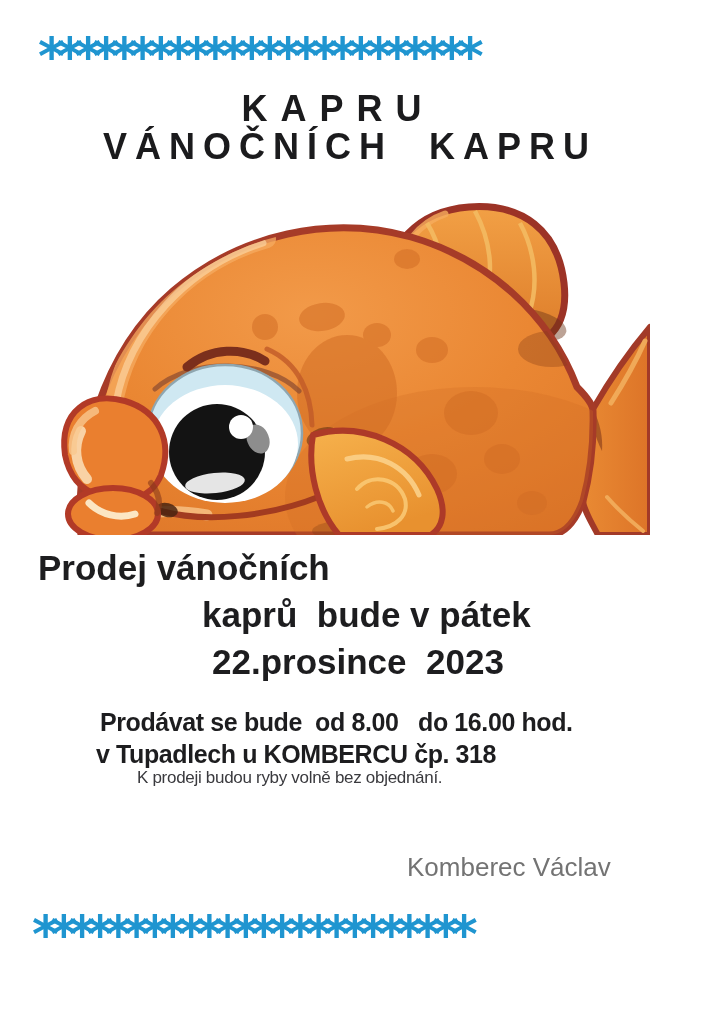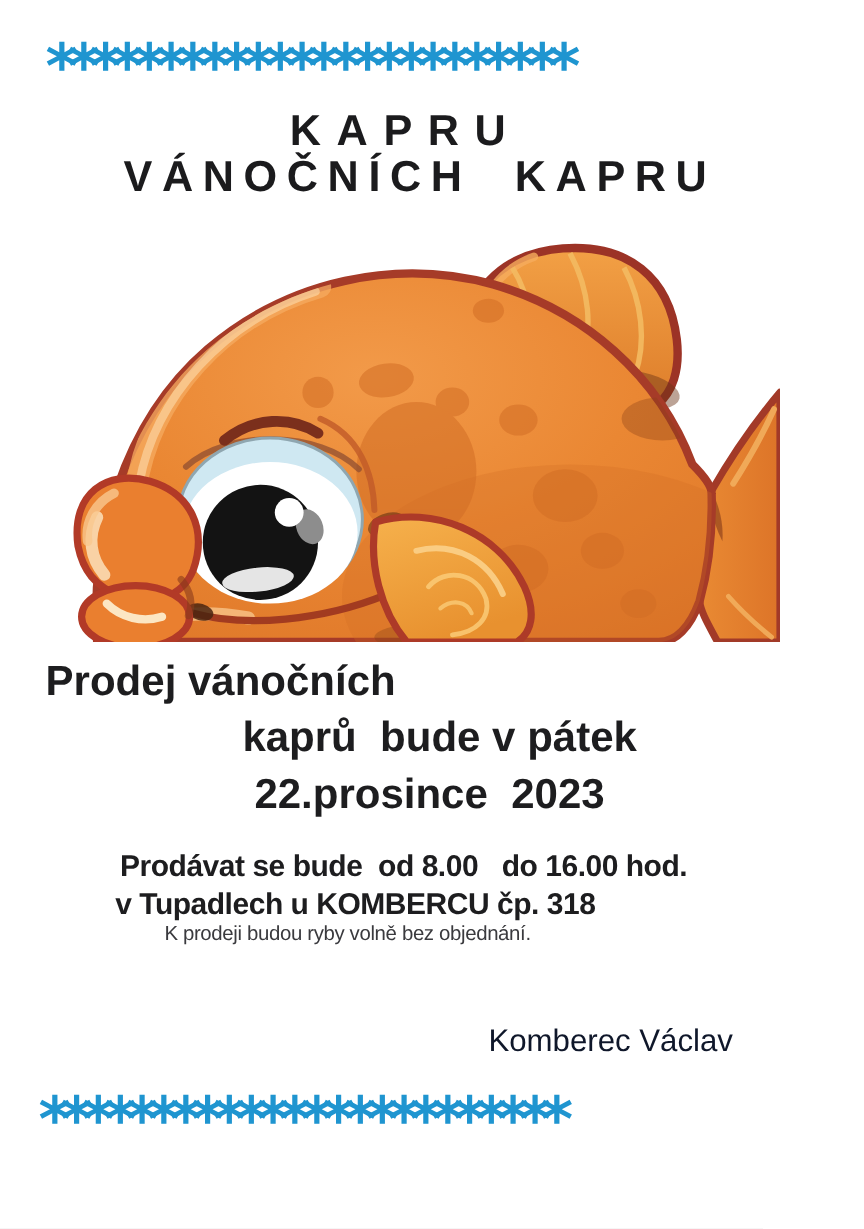--- a/index.html
+++ b/index.html
@@ -22,21 +22,21 @@
   .t2{position:absolute;left:12px;top:129px;width:100%;font-size:36px;line-height:1;letter-spacing:8px;word-spacing:18px;}
   .fish{position:absolute;left:55px;top:197px;width:595px;height:338px;}
   .ann{font-weight:bold;font-size:35px;line-height:40px;color:#1d1d1f;}
   .ann.l1{left:38px;top:548px;text-align:center;}
   .ann.l2{left:202px;top:595px;}
   .ann.l3{left:212px;top:642px;}
   .det{font-weight:bold;font-size:25px;line-height:30px;letter-spacing:-0.4px;color:#1d1d1f;}
   .det.l1{left:100px;top:707px;}
   .det.l2{left:96px;top:739px;}
   .note{left:95px;top:768px;font-size:17px;letter-spacing:-0.3px;color:#3a3a3e;margin-left:42px;}
-  .sig{left:407px;top:852px;font-size:26px;color:#0f172a;}
+  .sig{left:407px;top:852px;font-size:26px;color:#737373;}
 </style>
 </head>
 <body>
 
 <div class="page">
 
   <div class="ast top">************************</div>
 
   <div class="title-block">
     <div class="t1">KAPRU</div>

